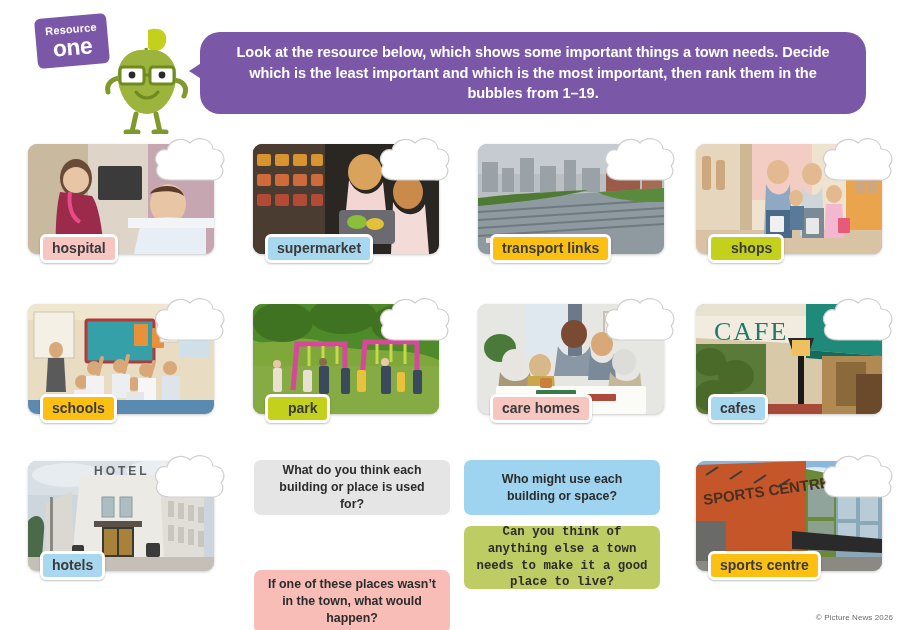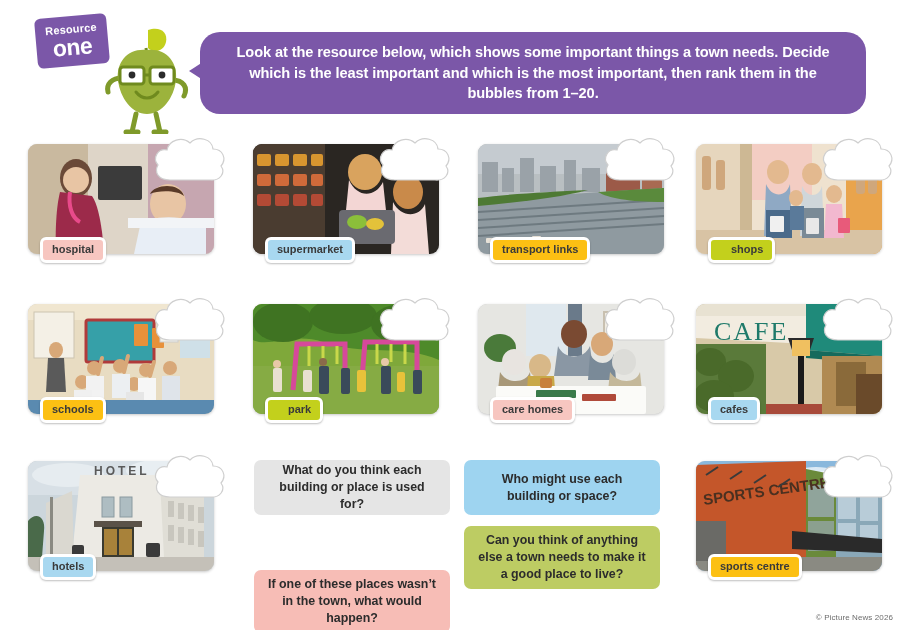--- a/index.html
+++ b/index.html
@@ -112,21 +112,21 @@
     pointer-events: auto;
   }
   .cloud svg { display: block; width: 100%; height: 100%; }
 
   .tag {
     position: absolute;
     left: 12px; bottom: -9px;
     padding: 4px 9px 5px 9px;
     border-radius: 6px;
     border: 3px solid #ffffff;
-    font-size: 11px;
+    font-size: 14px;
     font-weight: bold;
     color: #3a3a3a;
     line-height: 1;
     white-space: nowrap;
     box-shadow: 0 1px 2px rgba(0,0,0,.25);
     z-index: 6;
   }
   .tag.pink   { background: #f7c6c0; }
   .tag.blue   { background: #a8d8f0; }
   .tag.yellow { background: #fcc013; }
@@ -142,21 +142,21 @@
     text-align: center;
     padding: 7px 12px;
     font-size: 12.4px;
     font-weight: bold;
     color: #2c2c2c;
     line-height: 1.35;
   }
   .qbox.yellow { background: #e5e5e5; }
   .qbox.blue   { background: #9ed4f0; }
   .qbox.pink   { background: #f7bdb6; margin-top: 44px; }
-  .qbox.olive  { background: #bdcc63; }
+  .qbox.olive  { background: #bdcc63; font-family: Liberation Mono, monospace; }
 
   
   .copyright {
     position: absolute;
     right: 10px; bottom: 8px;
     font-size: 8px;
     color: #6d6d6d;
     letter-spacing: .1px;
   }
 </style>
@@ -196,21 +196,21 @@
         <path d="M44 92 L40 110" stroke="#7f9a2a" stroke-width="5" fill="none" stroke-linecap="round"></path>
         <path d="M64 92 L68 110" stroke="#7f9a2a" stroke-width="5" fill="none" stroke-linecap="round"></path>
 
         <path d="M34 110 L46 110" stroke="#7f9a2a" stroke-width="5" stroke-linecap="round"></path>
         <path d="M62 110 L74 110" stroke="#7f9a2a" stroke-width="5" stroke-linecap="round"></path>
       </svg>
     </div>
 
     <div class="speech-tail"></div>
     <div class="speech-bubble">
-      <div class="bubble-text">Look at the resource below, which shows some important things a town needs. Decide which is the least important and which is the most important, then rank them in the bubbles from 1–20.</div>
+      <div class="bubble-text">Look at the resource below, which shows some important things a town needs. Decide which is the least important and which is the most important, then rank them in the bubbles from 1–19.</div>
     </div>
   </div>
 
   <div class="grid">
 
     <div class="card" style="left:28px; top:8px;">
       <div class="photo">
         <svg viewBox="0 0 186 110" xmlns="http://www.w3.org/2000/svg">
           <rect width="186" height="110" fill="#d9cfc2"></rect>
           <rect x="0" y="0" width="60" height="110" fill="#c9b99f"></rect>

